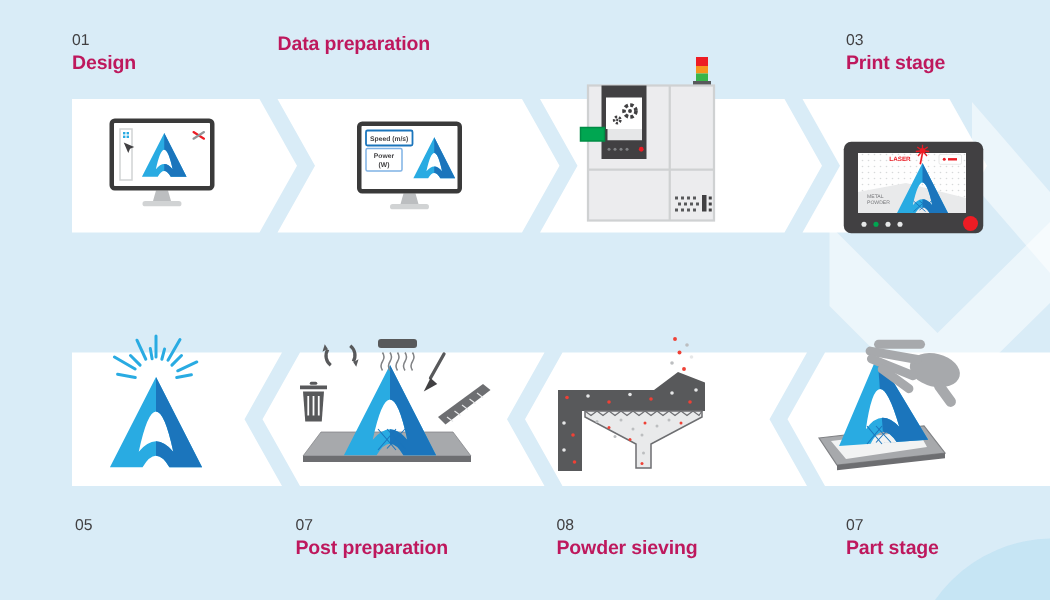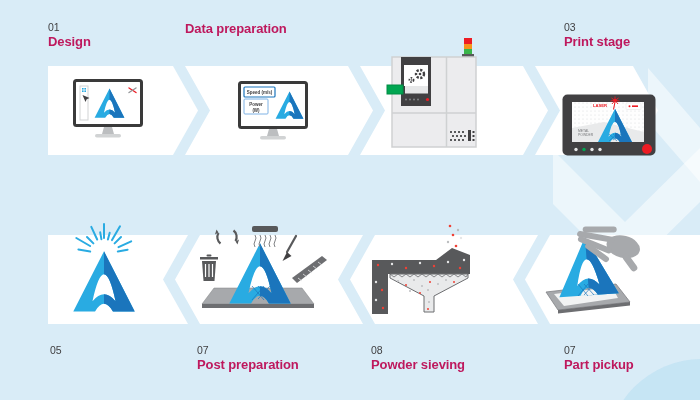--- a/index.html
+++ b/index.html
@@ -59,21 +59,21 @@
   <div class="step-label" style="left:185px;top:21px">
     <span class="step-name">Data preparation</span>
   </div>
   <div class="step-label" style="left:564px;top:21px">
     <span class="step-num">03</span>
     <span class="step-name">Print stage</span>
   </div>
 
   <div class="step-label" style="left:564px;top:344px">
     <span class="step-num">07</span>
-    <span class="step-name">Part pickup</span>
+    <span class="step-name">Part stage</span>
   </div>
   <div class="step-label" style="left:371px;top:344px">
     <span class="step-num">08</span>
     <span class="step-name">Powder sieving</span>
   </div>
   <div class="step-label" style="left:197px;top:344px">
     <span class="step-num">07</span>
     <span class="step-name">Post preparation</span>
   </div>
   <div class="step-label" style="left:50px;top:344px">

